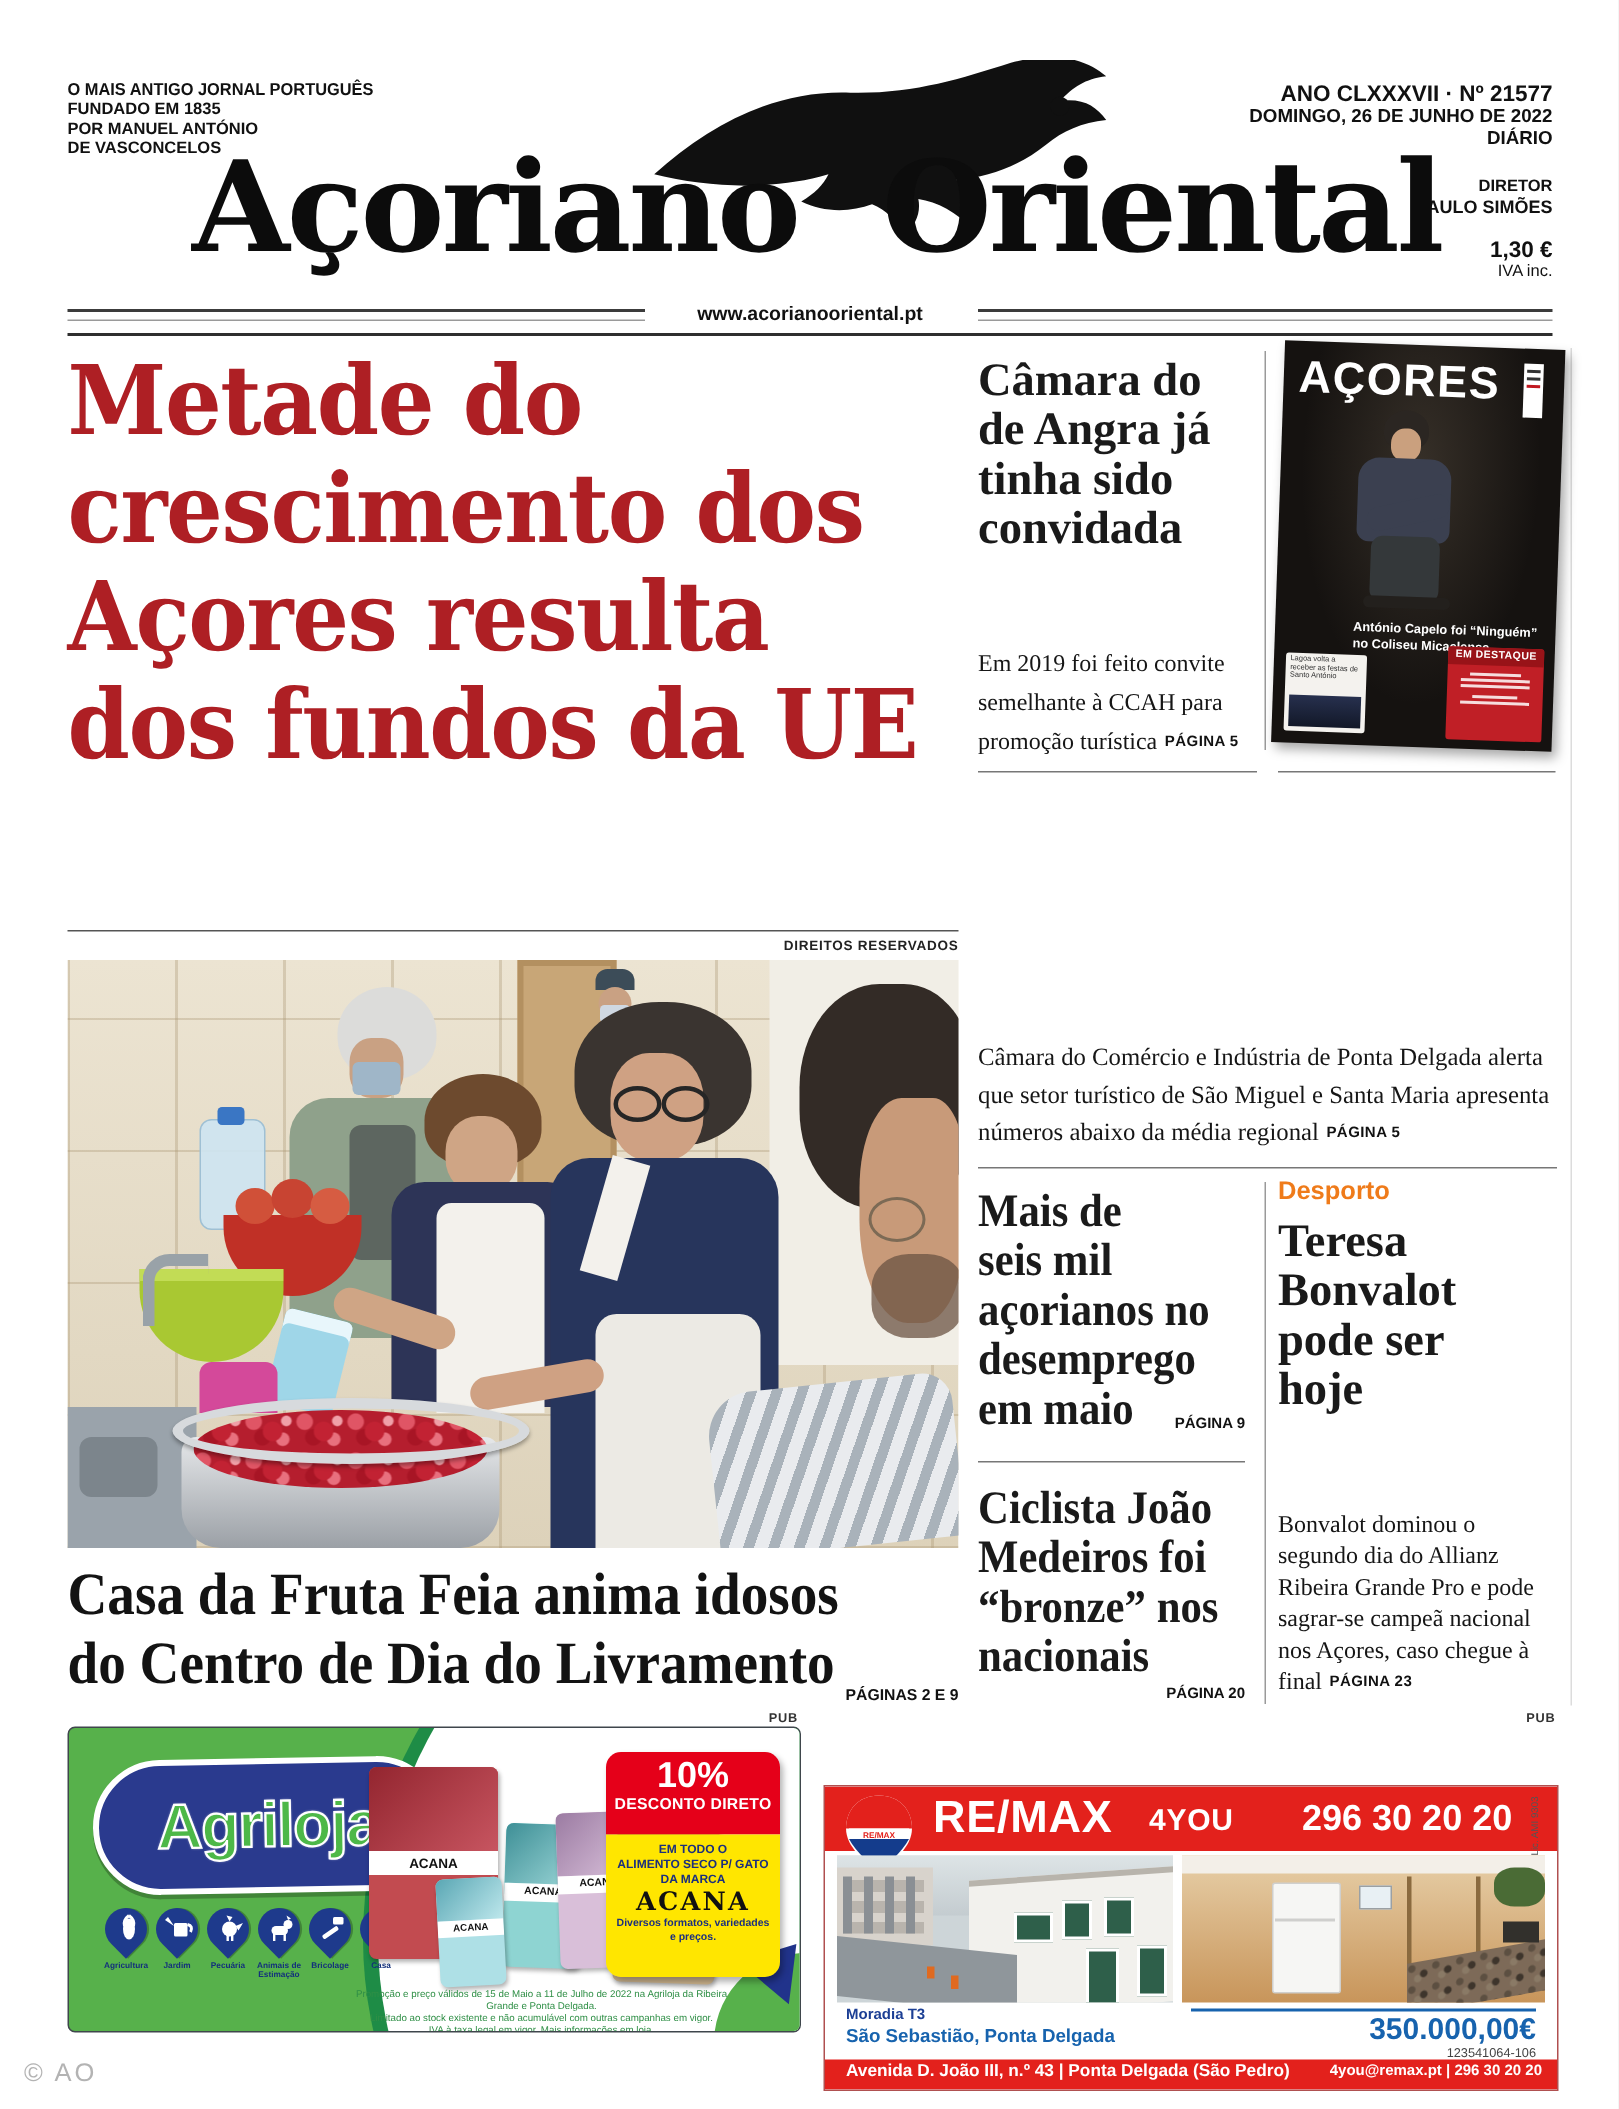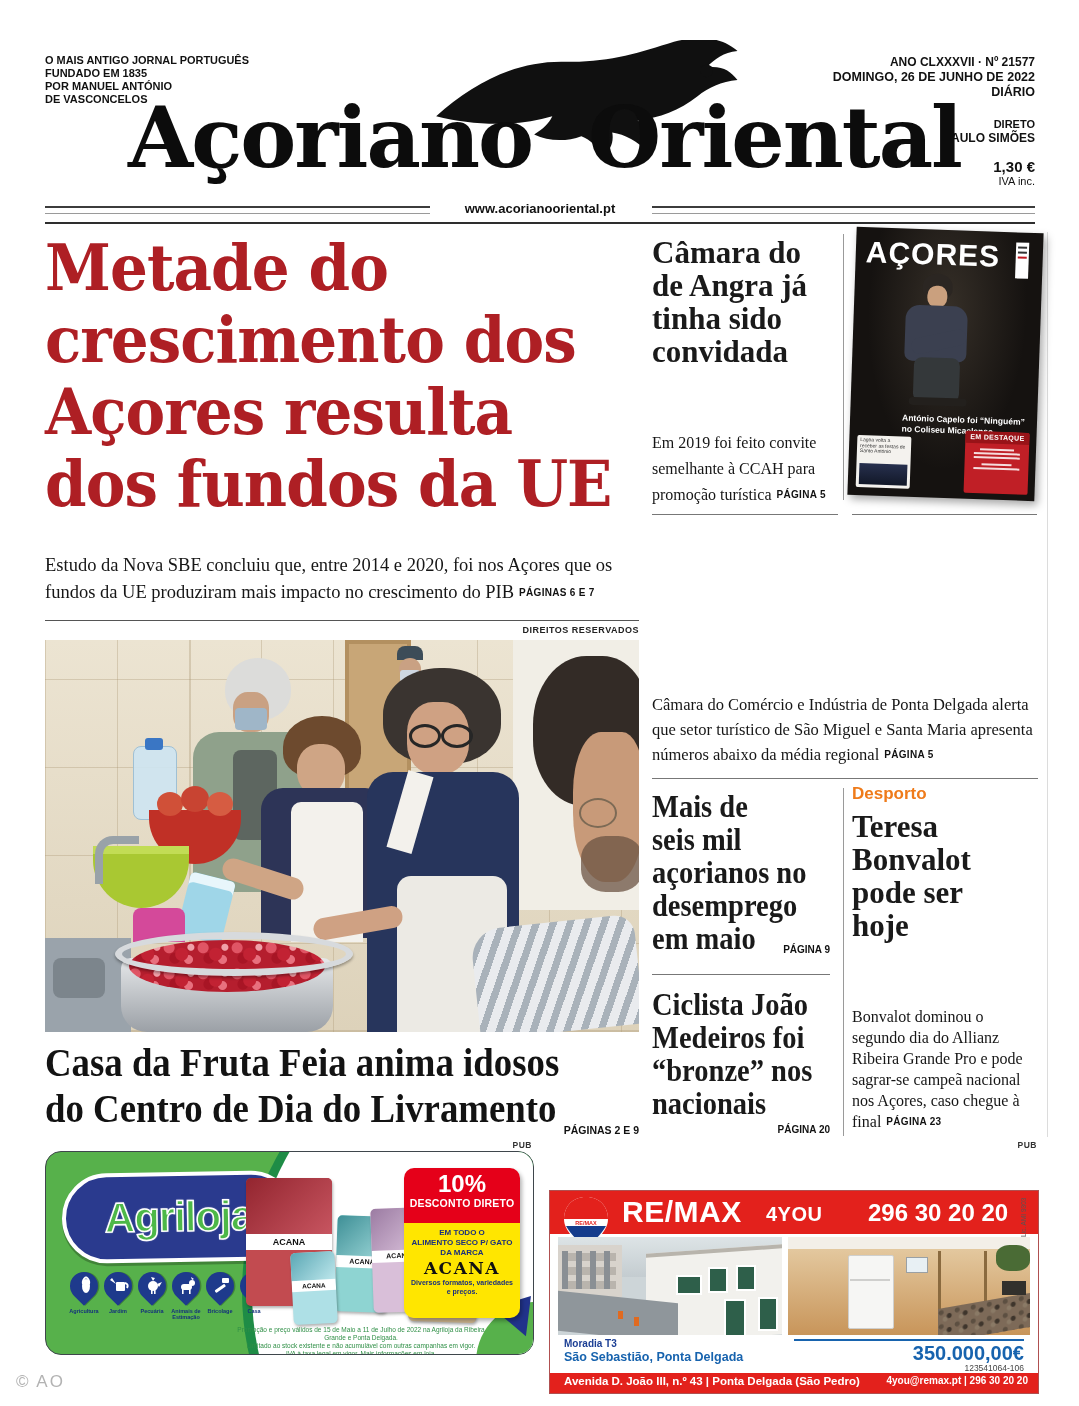--- a/index.html
+++ b/index.html
@@ -63,27 +63,27 @@
 <div class="page">
 
   <div class="abs" style="left:45px;top:54px;width:240px;">
     <div class="b up nw" style="font-size:11.5px;line-height:13px;transform:scaleX(.95);transform-origin:0 0;">O MAIS ANTIGO JORNAL PORTUGUÊS</div>
     <div class="b up nw" style="font-size:11px;line-height:13px;font-weight:600;">FUNDADO EM 1835</div>
     <div class="b up nw" style="font-size:11px;line-height:13px;font-weight:600;">POR MANUEL ANTÓNIO</div>
     <div class="b up nw" style="font-size:11px;line-height:13px;font-weight:600;">DE VASCONCELOS</div>
   </div>
 
   <div class="abs tr" style="right:44px;top:55px;width:260px;">
-    <div class="b nw" style="font-size:12px;line-height:15px;">ANO CLXXXVII · Nº 21577</div>
+    <div class="b nw" style="font-size:15px;line-height:15px;">ANO CLXXXVII · Nº 21577</div>
     <div class="nw" style="font-size:12.5px;line-height:15px;font-weight:600;">DOMINGO, 26 DE JUNHO DE 2022</div>
     <div class="b nw" style="font-size:12.5px;line-height:15px;">DIÁRIO</div>
   </div>
 
   <div class="abs tr" style="right:44px;top:118px;">
-    <div style="font-size:11px;line-height:13px;font-weight:600;">DIRETO</div>
+    <div style="font-size:11px;line-height:13px;font-weight:600;">DIRETOR</div>
     <div class="b" style="font-size:12px;line-height:14px;">PAULO SIMÕES</div>
   </div>
 
   <div class="abs tr" style="right:44px;top:158px;">
     <div class="b" style="font-size:15px;line-height:17px;">1,30 €</div>
     <div style="font-size:11px;line-height:13px;">IVA inc.</div>
   </div>
 
   <div class="abs" style="left:420px;top:40px;">
     <svg width="330" height="118" viewBox="0 0 340 130">
@@ -106,23 +106,20 @@
 
   <div class="abs" style="left:45px;top:232px;width:660px;">
     <div class="lead-hl">
       <div class="hl">Metade do</div>
       <div class="hl">crescimento dos</div>
       <div class="hl">Açores resulta</div>
       <div class="hl">dos fundos da UE</div>
     </div>
   </div>
 
-  <div class="abs deck" style="left:45px;top:552px;width:594px;font-size:18.5px;line-height:27px;">
-    <span>Estudo da Nova SBE concluiu que, entre 2014 e 2020, foi nos Açores que os fundos da UE produziram mais impacto no crescimento do PIB</span><span class="pg">PÁGINAS 6 E 7</span>
-  </div>
 
   <div class="abs rule" style="left:45px;top:620px;width:594px;"></div>
   <div class="abs tr b up" style="left:45px;top:625px;width:594px;font-size:9px;letter-spacing:.5px;color:#222;">DIREITOS RESERVADOS</div>
 
   <div class="abs" style="left:45px;top:640px;width:594px;height:392px;overflow:hidden;">
     <div class="abs tilewall" style="left:0;top:0;width:594px;height:392px;"></div>
     <div class="abs" style="left:468px;top:0;width:126px;height:270px;background:#f1eee6;"></div>
     <div class="abs" style="left:300px;top:0;width:58px;height:175px;background:#c8a677;border:4px solid #b39060;"></div>
 
     <div class="abs" style="left:352px;top:6px;width:26px;height:14px;background:#3c4c58;border-radius:8px 8px 0 0;"></div>
@@ -272,21 +269,21 @@
       <div class="hl">hoje</div>
     </div>
   </div>
   <div class="abs deck" style="left:852px;top:1006px;width:187px;font-size:16px;line-height:21px;">
     <span>Bonvalot dominou o segundo dia do Allianz Ribeira Grande Pro e pode sagrar-se campeã nacional nos Açores, caso chegue à final</span><span class="pg">PÁGINA 23</span>
   </div>
 
   <div class="abs tr b" style="left:45px;top:1140px;width:487px;font-size:8.5px;letter-spacing:.5px;color:#333;">PUB</div>
   <div class="abs tr b" style="left:549px;top:1140px;width:488px;font-size:8.5px;letter-spacing:.5px;color:#333;">PUB</div>
 
-  <div class="abs" style="left:45px;top:1151px;width:487px;height:202px;background:#57b14b;border:1.5px solid #3f464c;border-radius:16px;overflow:hidden;">
+  <div class="abs" style="left:45px;top:1151px;width:487px;height:202px;background:#57b14b;border:1.5px solid #3f464c;border-radius:5px;overflow:hidden;">
     <div class="abs" style="left:196px;top:-140px;width:560px;height:560px;background:#1e8c46;border-radius:50%;"></div>
     <div class="abs" style="left:206px;top:-140px;width:560px;height:560px;background:#fff;border-radius:50%;"></div>
     <div class="abs" style="left:430px;top:150px;width:120px;height:120px;background:#57b14b;border-radius:50% 0 0 0;transform:rotate(8deg);"></div>
     <div class="abs" style="left:452px;top:140px;width:0;height:0;border-left:22px solid rgba(0,0,0,0);border-right:22px solid rgba(0,0,0,0);border-bottom:34px solid #21338b;transform:rotate(40deg);"></div>
 
     <div class="abs" style="left:16px;top:20px;width:226px;height:82px;background:#2a3a8e;border:4px solid #fff;border-radius:46px;box-shadow:0 3px 0 rgba(0,0,0,.25);transform:rotate(-1deg);display:flex;align-items:center;justify-content:center;">
       <span class="b" style="font-size:42px;color:#4db848;letter-spacing:-1px;-webkit-text-stroke:1.5px #fff;text-shadow:0 0 2px #fff;">Agriloja</span>
     </div>
 
     <div class="pin" style="left:24px;top:120px;"><svg width="28" height="28" viewBox="0 0 28 28">

